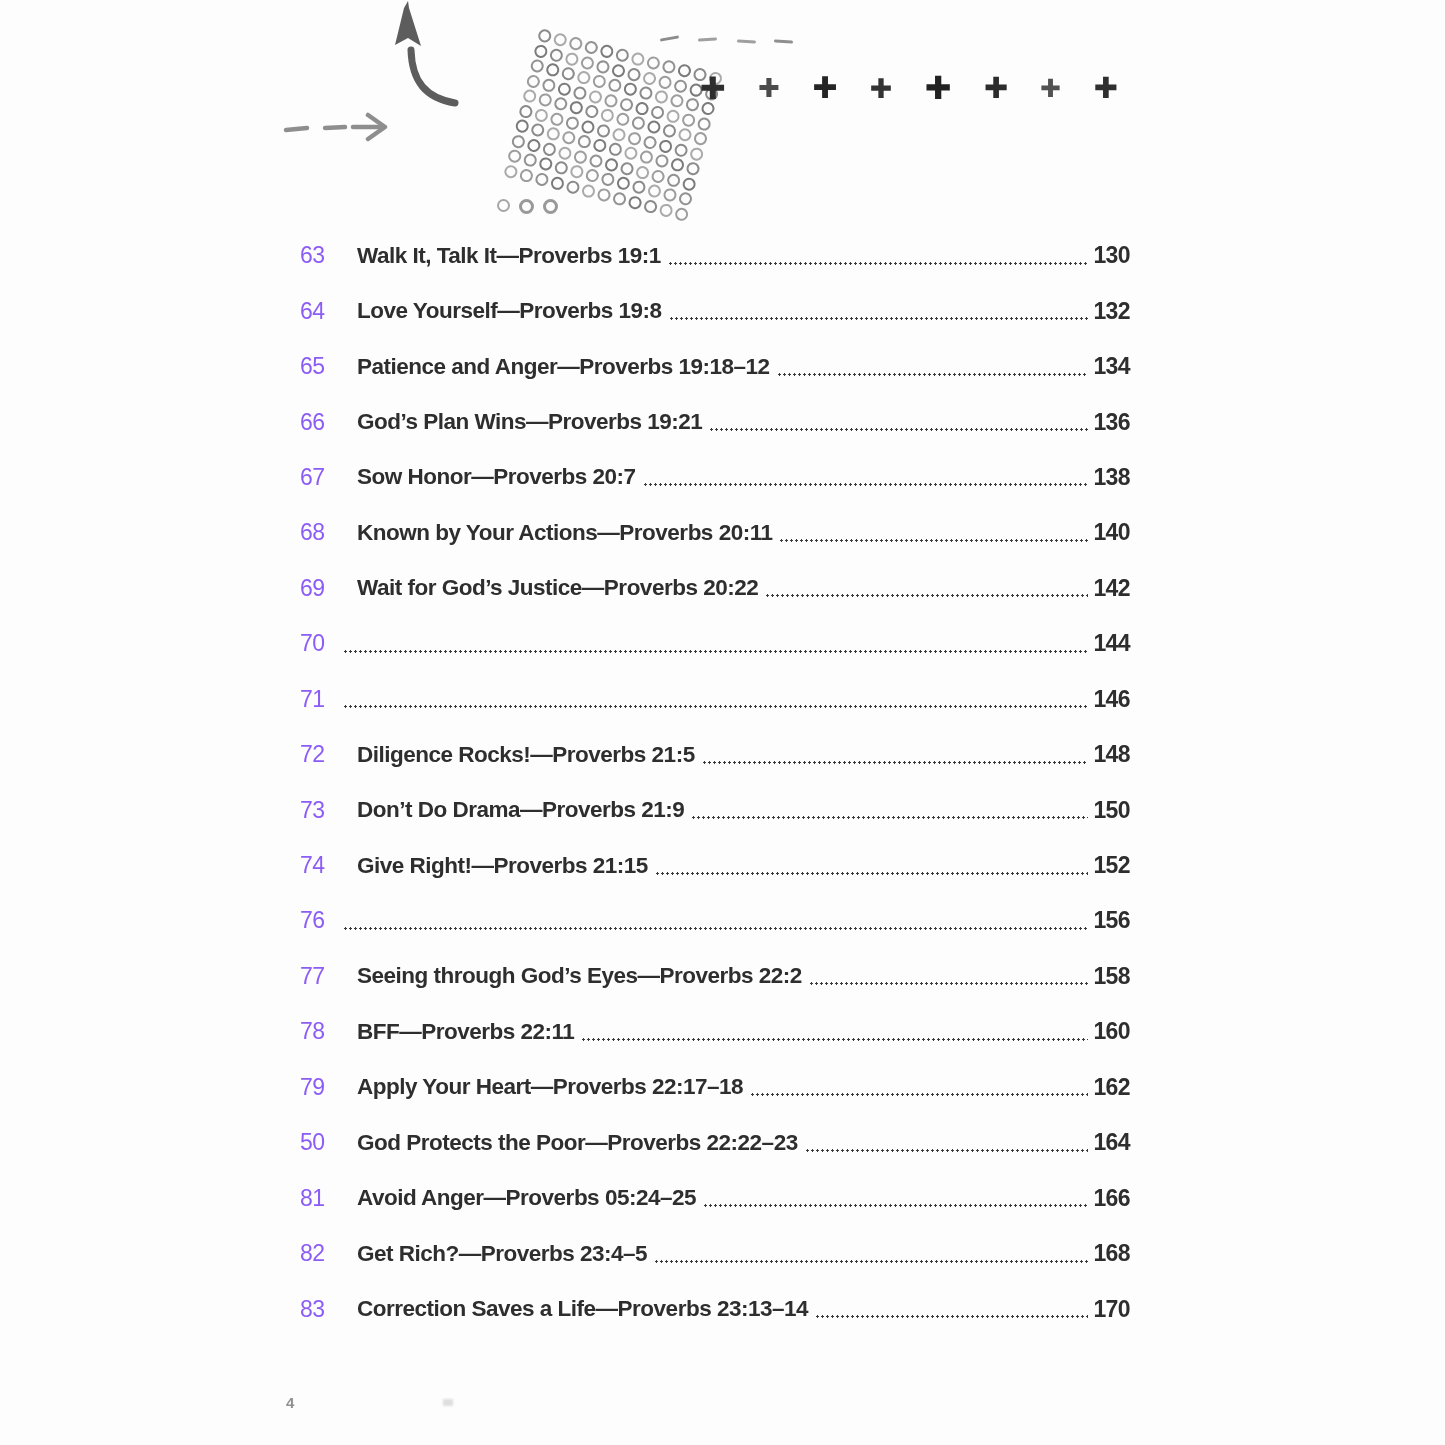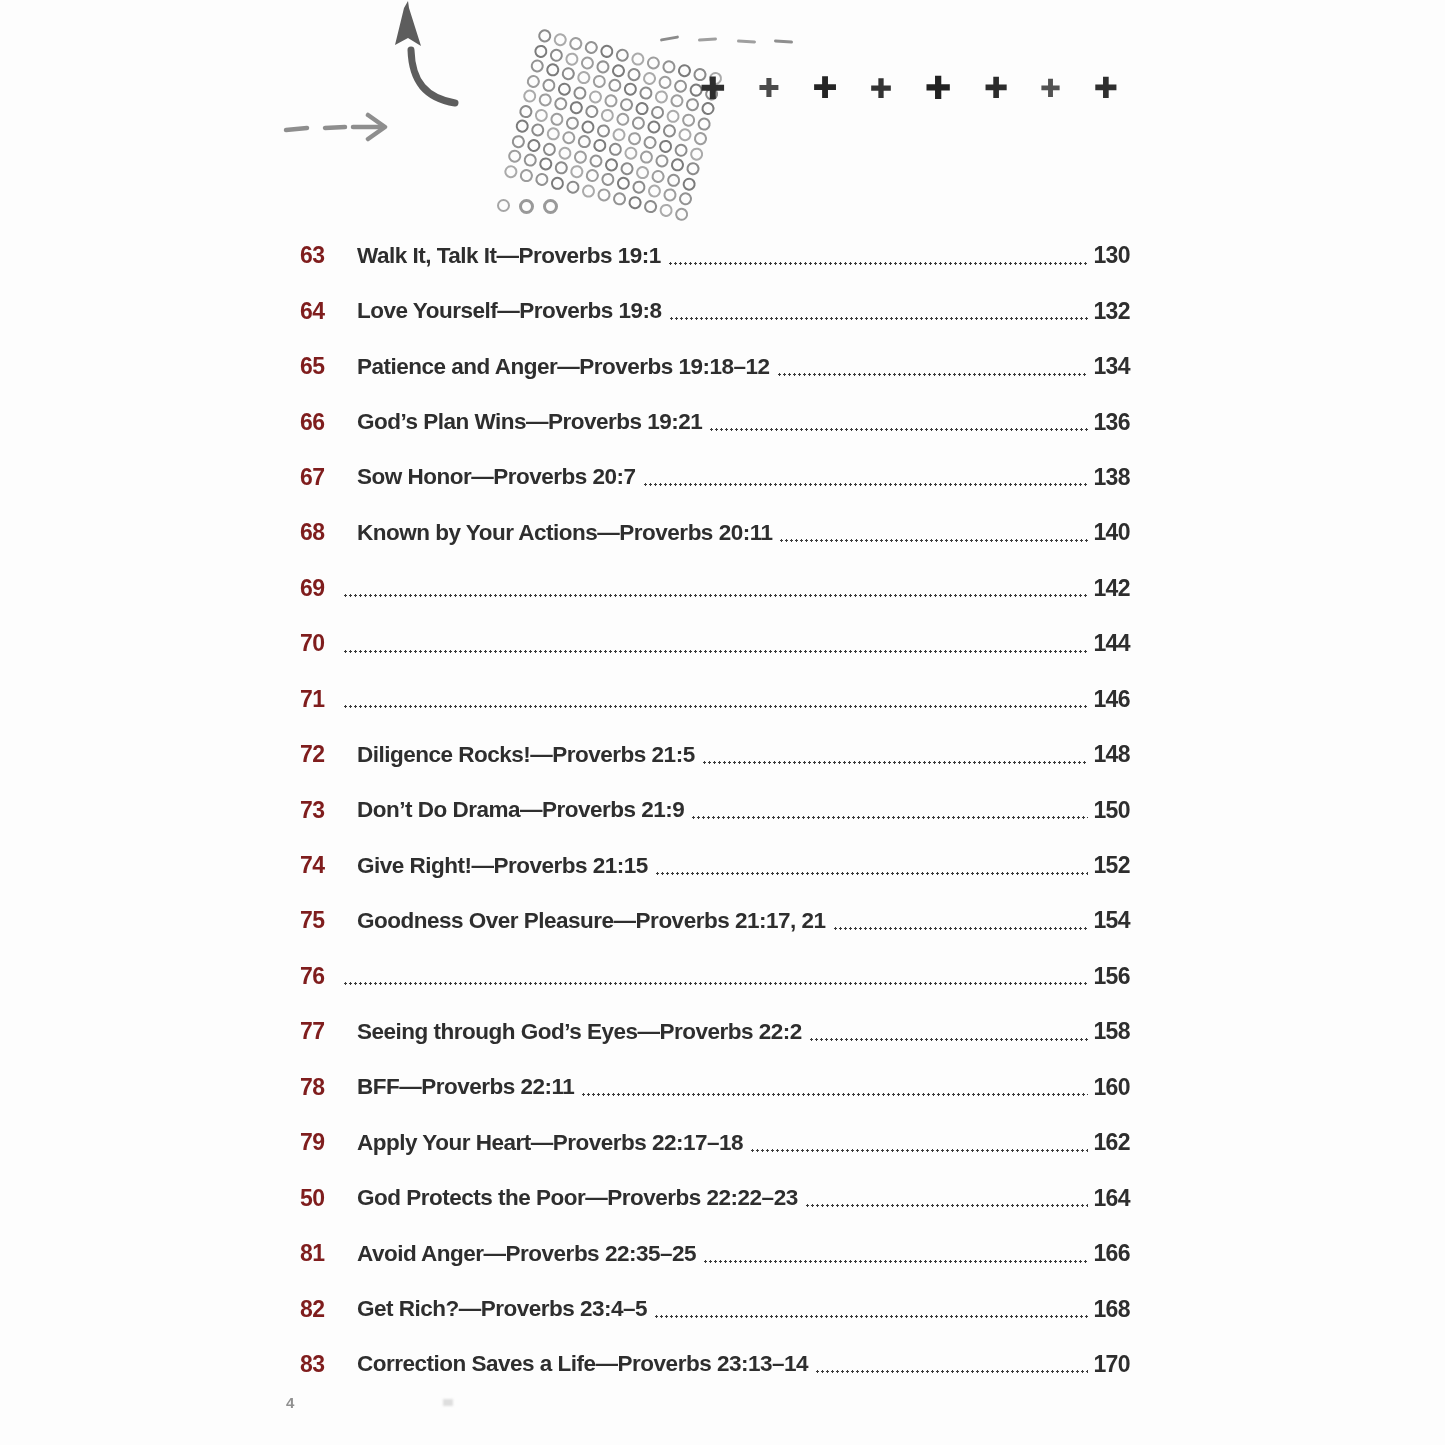--- a/index.html
+++ b/index.html
@@ -5,21 +5,21 @@
   html,body{margin:0;padding:0}
   body{
     width:1445px;height:1445px;position:relative;overflow:hidden;
     background:#fdfdfd;
     font-family:"Liberation Sans",sans-serif;
     color:#2d2d2d;
   }
   
   .toc{position:absolute;left:300px;top:228px;width:830px}
   .toc-row{display:flex;align-items:center;height:55.45px}
-  .num{flex:none;width:36px;font-weight:700;font-size:23px;letter-spacing:-0.6px;color:#7f1d1d}
+  .num{flex:none;width:36px;font-weight:400;font-size:23px;letter-spacing:-0.6px;color:#8b5cf6}
   .title{flex:none;margin-left:21px;font-weight:600;font-size:22.5px;letter-spacing:-0.5px;white-space:nowrap;color:#2e2e2e}
   .leader{flex:1;align-self:stretch;position:relative}
   .leader::after{
     content:"";position:absolute;left:8px;right:5px;top:calc(50% + 6px);height:3px;
     background-image:radial-gradient(circle at 1.5px 1.5px,#3b3b3b 1.15px,transparent 1.4px);
     background-size:5px 3px;background-repeat:repeat-x;
   }
   .pg{flex:none;font-weight:600;font-size:23px;letter-spacing:-0.6px;color:#2e2e2e}
 
   
@@ -236,20 +236,21 @@
       <span class="pg">138</span>
     </div>
     <div class="toc-row">
       <span class="num">68</span>
       <span class="title">Known by Your Actions—Proverbs 20:11</span>
       <span class="leader"></span>
       <span class="pg">140</span>
     </div>
     <div class="toc-row">
       <span class="num">69</span>
+      <span class="title">Wait for God’s Justice—Proverbs 20:22</span>
       <span class="leader"></span>
       <span class="pg">142</span>
     </div>
     <div class="toc-row">
       <span class="num">70</span>
       <span class="leader"></span>
       <span class="pg">144</span>
     </div>
     <div class="toc-row">
       <span class="num">71</span>
@@ -268,26 +269,20 @@
       <span class="leader"></span>
       <span class="pg">150</span>
     </div>
     <div class="toc-row">
       <span class="num">74</span>
       <span class="title">Give Right!—Proverbs 21:15</span>
       <span class="leader"></span>
       <span class="pg">152</span>
     </div>
     <div class="toc-row">
-      <span class="num">75</span>
-      <span class="title">Goodness Over Pleasure—Proverbs 21:17, 21</span>
-      <span class="leader"></span>
-      <span class="pg">154</span>
-    </div>
-    <div class="toc-row">
       <span class="num">76</span>
       <span class="leader"></span>
       <span class="pg">156</span>
     </div>
     <div class="toc-row">
       <span class="num">77</span>
       <span class="title">Seeing through God’s Eyes—Proverbs 22:2</span>
       <span class="leader"></span>
       <span class="pg">158</span>
     </div>
@@ -304,21 +299,21 @@
       <span class="pg">162</span>
     </div>
     <div class="toc-row">
       <span class="num">50</span>
       <span class="title">God Protects the Poor—Proverbs 22:22–23</span>
       <span class="leader"></span>
       <span class="pg">164</span>
     </div>
     <div class="toc-row">
       <span class="num">81</span>
-      <span class="title">Avoid Anger—Proverbs 22:35–25</span>
+      <span class="title">Avoid Anger—Proverbs 05:24–25</span>
       <span class="leader"></span>
       <span class="pg">166</span>
     </div>
     <div class="toc-row">
       <span class="num">82</span>
       <span class="title">Get Rich?—Proverbs 23:4–5</span>
       <span class="leader"></span>
       <span class="pg">168</span>
     </div>
     <div class="toc-row">

